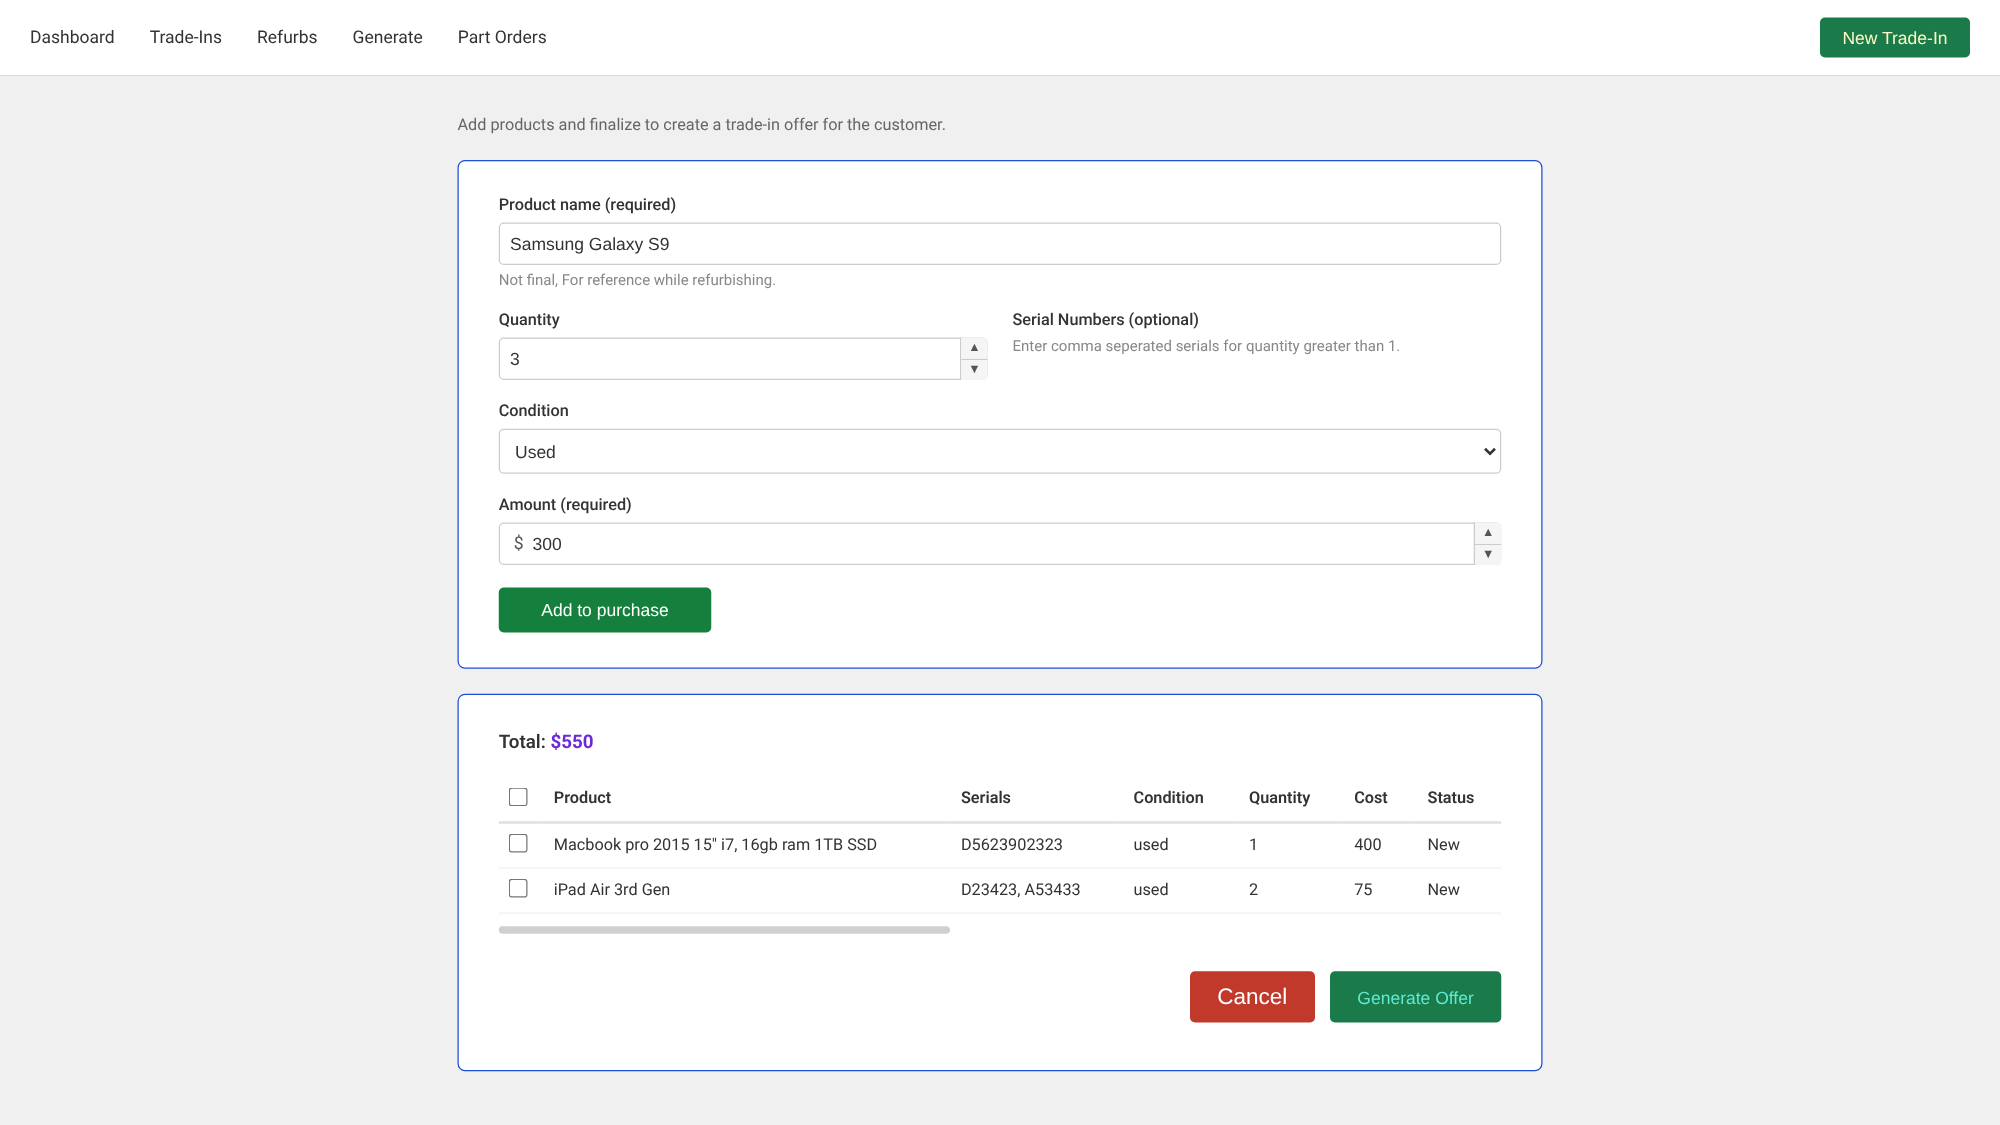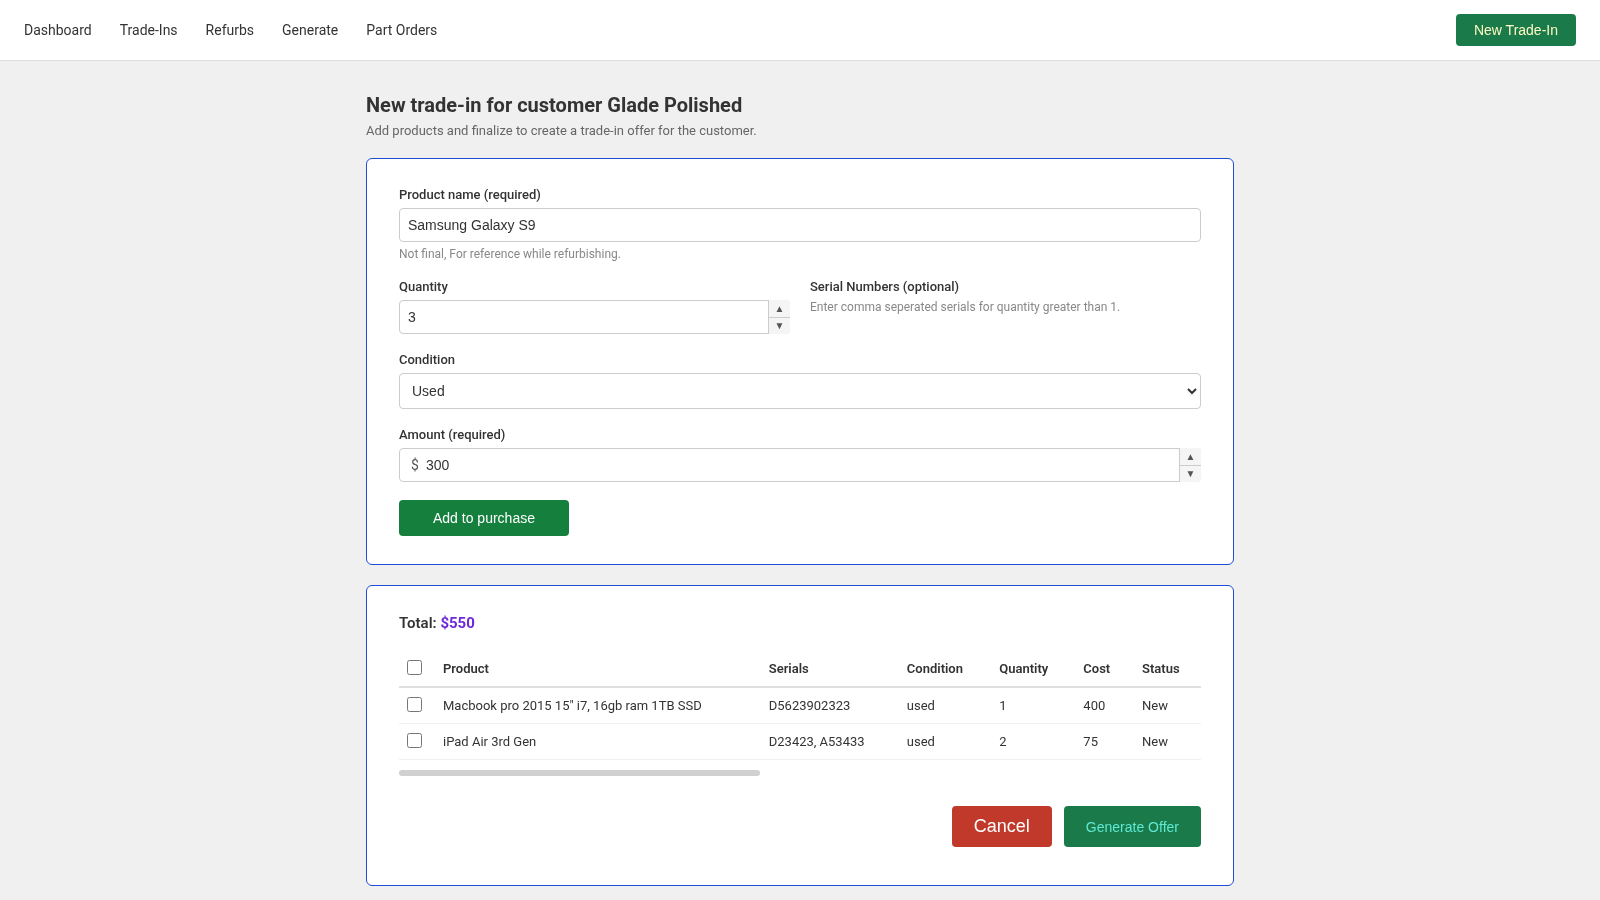--- a/index.html
+++ b/index.html
@@ -270,21 +270,20 @@
     <a class="nav-link">Trade-Ins</a>
     <a class="nav-link">Refurbs</a>
     <a class="nav-link">Generate</a>
     <a class="nav-link">Part Orders</a>
   </div>
   <button class="btn-new-tradein">New Trade-In</button>
 </nav>
 
 <div class="main">
 
-  <h1 class="page-title">New trade-in for customer Glade Polished</h1>
   <p class="page-subtitle">Add products and finalize to create a trade-in offer for the customer.</p>
 
   <div class="card">
 
     
     <div class="form-group">
       <label class="form-label">Product name (required)</label>
       <input type="text" class="form-control" value="Samsung Galaxy S9" style="">
       <p class="form-hint">Not final, For reference while refurbishing.</p>
     </div>

